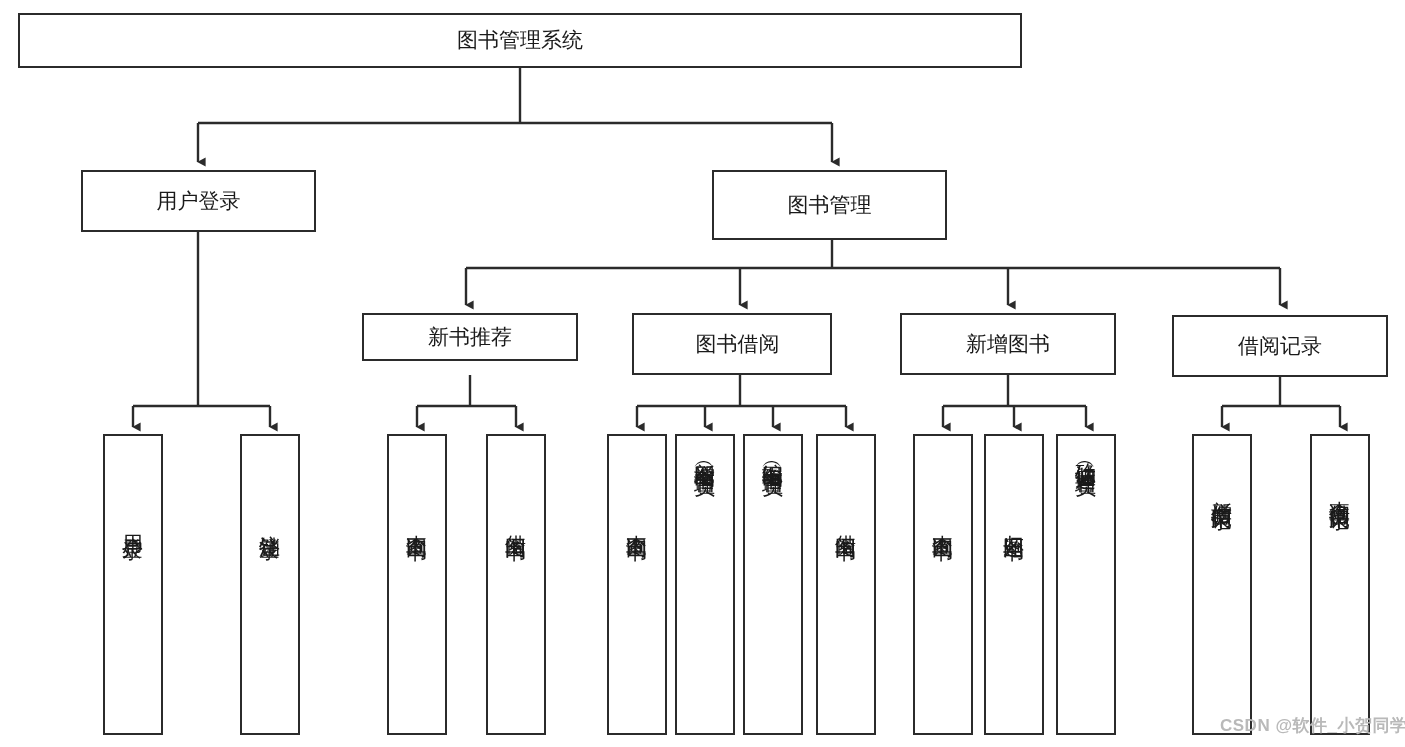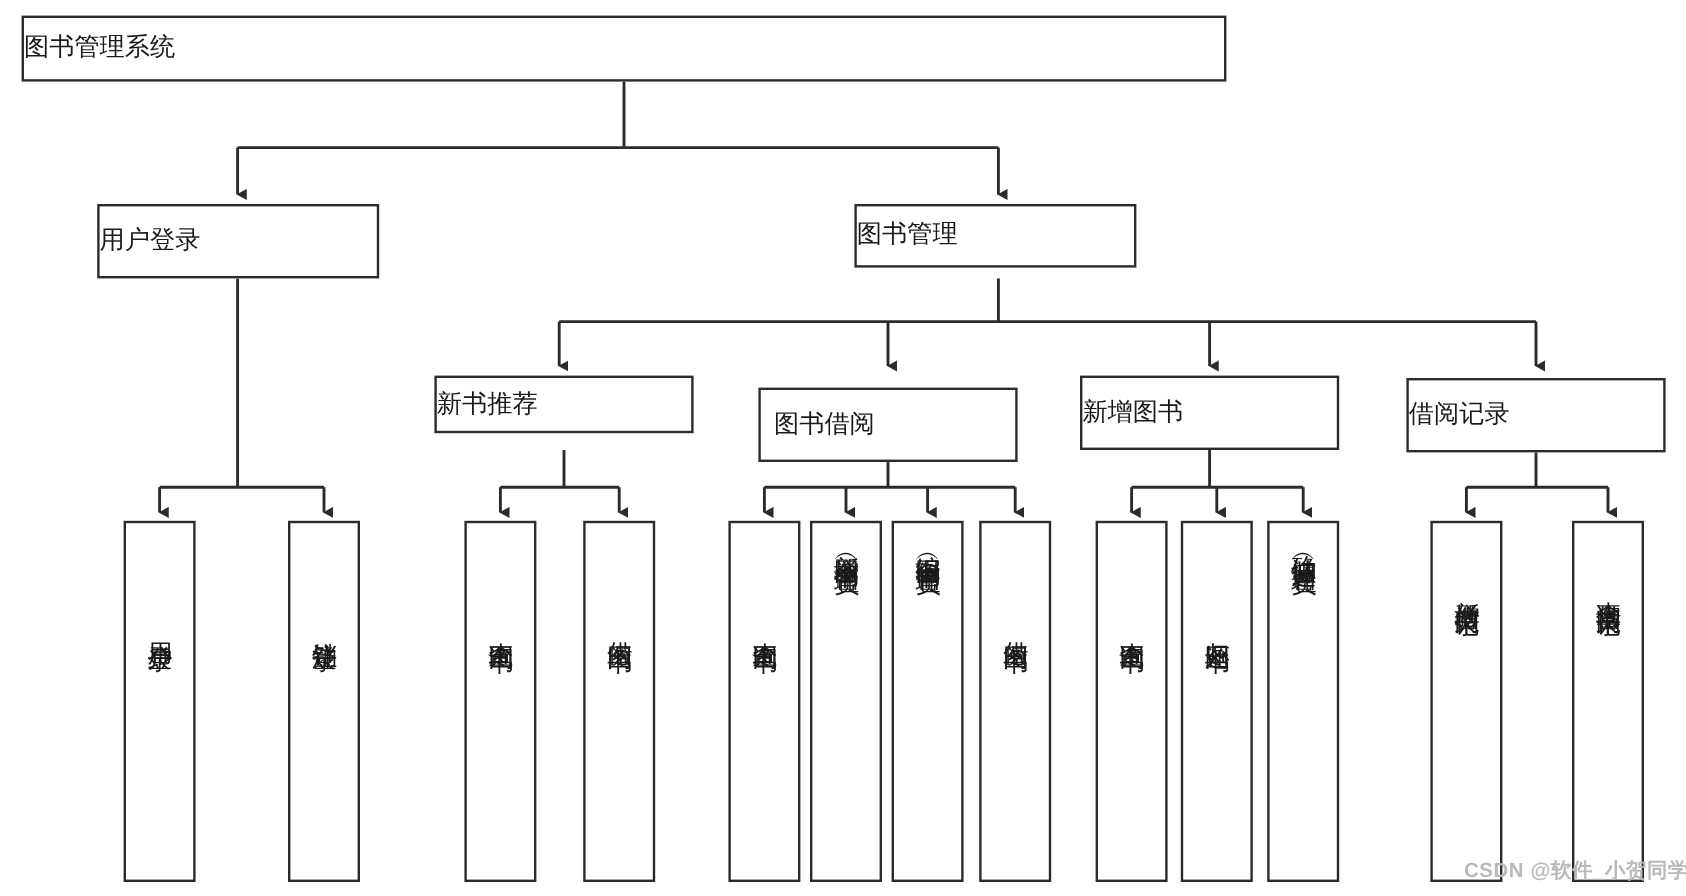--- a/index.html
+++ b/index.html
@@ -28,20 +28,21 @@
     height: 747px;
     pointer-events: none;
   }
   .node {
     position: absolute;
     box-sizing: border-box;
     background: #ffffff;
     border: 2px solid #2b2b2b;
     display: flex;
     align-items: center;
+    justify-content: center;
     color: #1a1a1a;
   }
   .node .label {
     text-align: center;
     line-height: 1.18;
     white-space: pre;
   }
   .node.horizontal .label {
     font-size: 21px;
   }
@@ -138,29 +139,29 @@
   </svg>
 
   <div class="node root horizontal" style="left:18px; top:13px; width:1004px; height:55px;">
     <span class="label">图书管理系统</span>
   </div>
 
   <div class="node horizontal" style="left:81px; top:170px; width:235px; height:62px;">
     <span class="label">用户登录</span>
   </div>
 
-  <div class="node horizontal" style="left:712px; top:170px; width:235px; height:53px;">
+  <div class="node horizontal" style="left:712px; top:170px; width:235px; height:70px;">
     <span class="label">图书管理</span>
   </div>
 
   <div class="node horizontal" style="left:362px; top:313px; width:216px; height:48px;">
     <span class="label">新书推荐</span>
   </div>
 
-  <div class="node horizontal" style="left:632px; top:323px; width:216px; height:62px;padding-left:11px;">
+  <div class="node horizontal" style="left:632px; top:313px; width:200px; height:62px;padding-left:11px;">
     <span class="label">图书借阅</span>
   </div>
 
   <div class="node horizontal" style="left:900px; top:313px; width:216px; height:62px;">
     <span class="label">新增图书</span>
   </div>
 
   <div class="node horizontal" style="left:1172px; top:315px; width:216px; height:62px;">
     <span class="label">借阅记录</span>
   </div>

